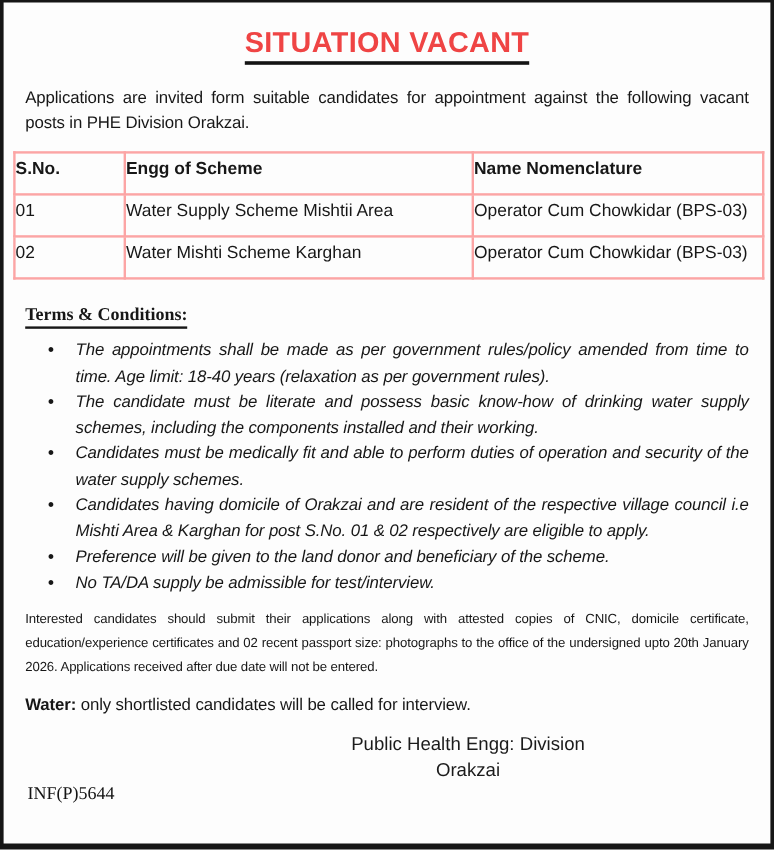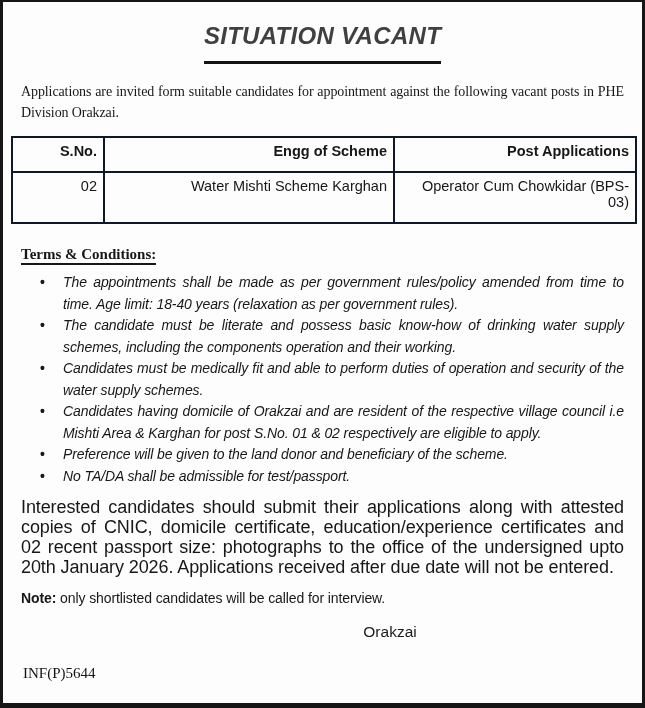--- a/index.html
+++ b/index.html
@@ -19,47 +19,45 @@
 
   .title-wrap {
     text-align: center;
     margin-top: 20px;
   }
   .title-text {
     display: inline-block;
     font-size: 24px;
     font-weight: 700;
     letter-spacing: 0.3px;
-    color: #404040;
+    color: #ef4444;
     border-bottom: 3px solid #141414;
-    padding-bottom: 11px;
-    font-style: italic;
+    padding-bottom: 1px;
   }
 
   .intro {
     margin: 17px 18px 0 18px;
     font-size: 14px;
     letter-spacing: -0.1px;
     line-height: 21px;
     text-align: justify;
-    font-family: Liberation Serif, serif;
   }
 
   table.vacancy {
     border-collapse: collapse;
     margin: 13px 13px 0 8px;
     width: 624px;
     table-layout: fixed;
   }
   table.vacancy th, table.vacancy td {
-    border: 2px solid #0f172a;
+    border: 2px solid #fca5a5;
     vertical-align: top;
     font-size: 14.5px;
-    padding: 5px 6px 12px 25px;
-    text-align: right;
+    padding: 5px 6px 12px 0;
+    text-align: left;
   }
   table.vacancy th { font-weight: 700; }
   col.c-sno { width: 92px; }
   col.c-scheme { width: 290px; }
   col.c-post { width: 242px; }
 
   .terms-heading {
     margin: 21px 18px 0 18px;
     font-size: 15px;
     font-weight: 700;
@@ -89,21 +87,21 @@
     font-weight: 700;
   }
   .li-text {
     flex: 1;
     text-align: justify;
     font-style: italic;
   }
 
   .closing {
     margin: 10px 18px 0 18px;
-    font-size: 18px;
+    font-size: 11px;
     letter-spacing: -0.1px;
     line-height: 20px;
     text-align: justify;
   }
 
   .note {
     margin: 13px 18px 0 18px;
     font-size: 14px;
     letter-spacing: -0.1px;
   }
@@ -145,65 +143,71 @@
   <table class="vacancy">
     <colgroup>
       <col class="c-sno">
         <col class="c-scheme">
         <col class="c-post">
     </colgroup>
     <tbody>
         <tr>
       <th>S.No.</th>
       <th>Engg of Scheme</th>
-      <th>Post Applications</th>
+      <th>Name Nomenclature</th>
+    </tr>
+    <tr>
+      <td>01</td>
+      <td>Water Supply Scheme Mishtii Area</td>
+      <td>Operator Cum Chowkidar (BPS-03)</td>
     </tr>
     <tr>
       <td>02</td>
       <td>Water Mishti Scheme Karghan</td>
       <td>Operator Cum Chowkidar (BPS-03)</td>
     </tr>
   </tbody>
     </table>
 
   <div class="terms-heading">
     <span>Terms &amp; Conditions:</span>
   </div>
 
   <ul class="terms-list">
     <li>
       <span class="bullet">•</span>
       <span class="li-text">The appointments shall be made as per government rules/policy amended from time to time. Age limit: 18-40 years (relaxation as per government rules).</span>
     </li>
     <li>
       <span class="bullet">•</span>
-      <span class="li-text">The candidate must be literate and possess basic know-how of drinking water supply schemes, including the components operation and their working.</span>
+      <span class="li-text">The candidate must be literate and possess basic know-how of drinking water supply schemes, including the components installed and their working.</span>
     </li>
     <li>
       <span class="bullet">•</span>
       <span class="li-text">Candidates must be medically fit and able to perform duties of operation and security of the water supply schemes.</span>
     </li>
     <li>
       <span class="bullet">•</span>
       <span class="li-text">Candidates having domicile of Orakzai and are resident of the respective village council i.e Mishti Area &amp; Karghan for post S.No. 01 &amp; 02 respectively are eligible to apply.</span>
     </li>
     <li>
       <span class="bullet">•</span>
       <span class="li-text">Preference will be given to the land donor and beneficiary of the scheme.</span>
     </li>
     <li>
       <span class="bullet">•</span>
-      <span class="li-text">No TA/DA shall be admissible for test/passport.</span>
+      <span class="li-text">No TA/DA supply be admissible for test/interview.</span>
     </li>
   </ul>
 
   <p class="closing">Interested candidates should submit their applications along with attested copies of CNIC, domicile certificate, education/experience certificates and 02 recent passport size: photographs to the office of the undersigned upto 20th January 2026. Applications received after due date will not be entered.</p>
 
-  <p class="note"><b>Note:</b> <span>only shortlisted candidates will be called for interview.</span></p>
+  <p class="note"><b>Water:</b> <span>only shortlisted candidates will be called for interview.</span></p>
 
   <div class="bottom-row">
     <div class="signature">
+      <div>Public Health Engg: Division</div>
       <div>Orakzai</div>
     </div>
     <div class="ref">INF(P)5644</div>
   </div>
 
 </div>
 
 </body></html>

